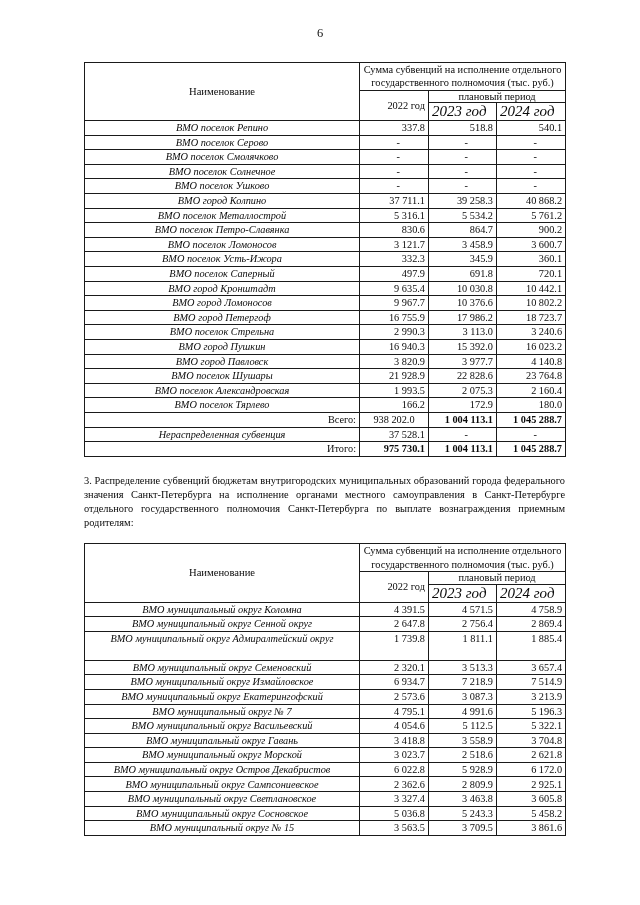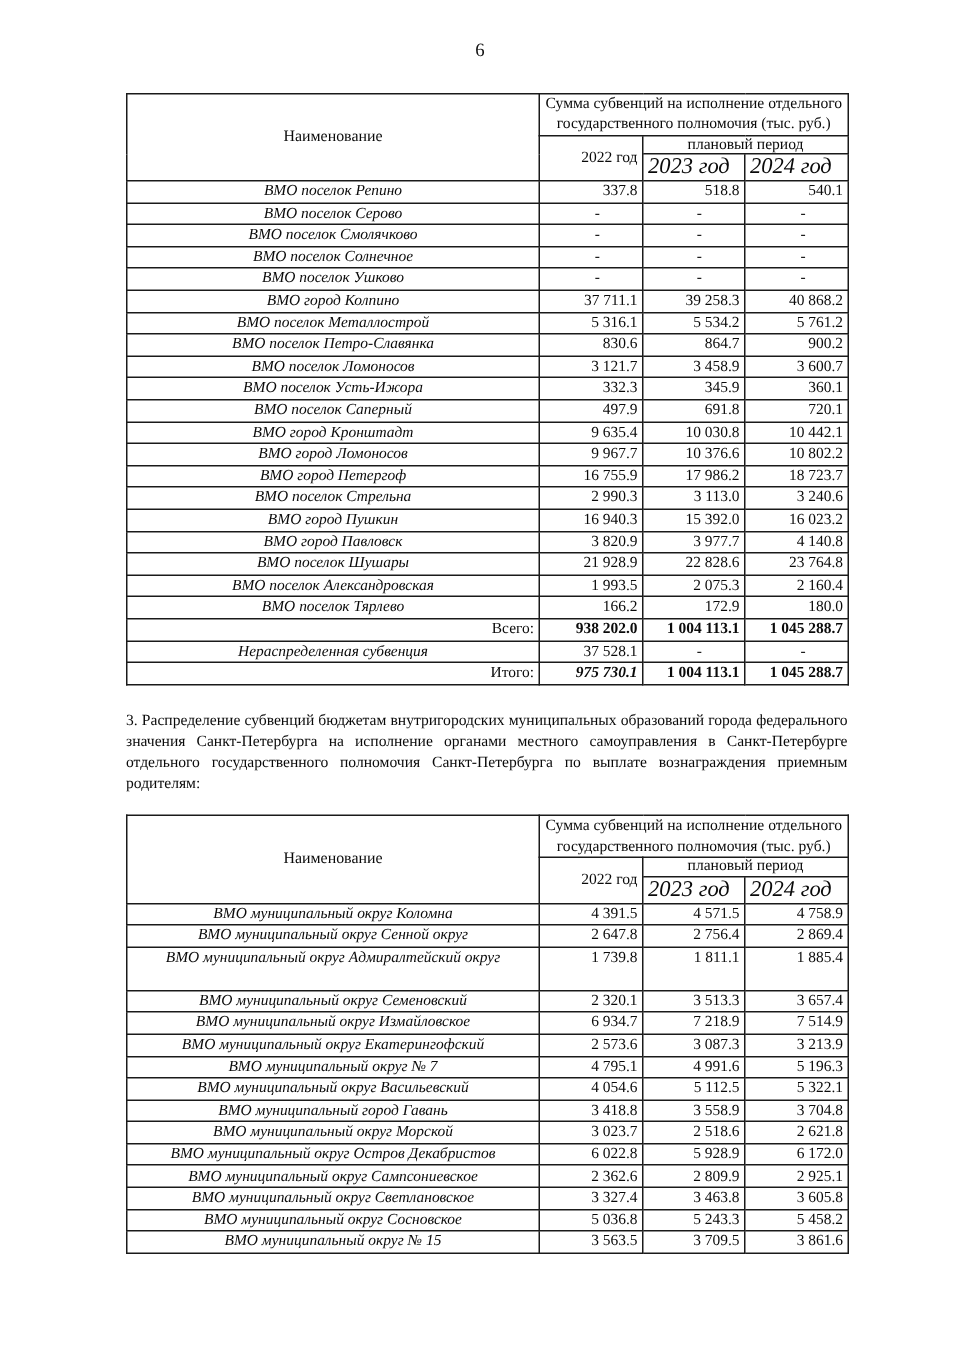--- a/index.html
+++ b/index.html
@@ -279,33 +279,33 @@
             <td class="num">2 160.4</td>
           </tr>
           <tr>
             <td class="name">ВМО поселок Тярлево</td>
             <td class="num">166.2</td>
             <td class="num">172.9</td>
             <td class="num">180.0</td>
           </tr>
           <tr class="total">
             <td class="label-right">Всего:</td>
-            <td class="num" style="font-weight: bold;">938 202.0</td>
+            <td class="num" style="font-weight: normal; text-align: center;">938 202.0</td>
             <td class="num" style="font-weight: bold;">1 004 113.1</td>
             <td class="num" style="font-weight: bold;">1 045 288.7</td>
           </tr>
           <tr>
             <td class="name">Нераспределенная субвенция</td>
             <td class="num">37 528.1</td>
             <td class="num dash">-</td>
             <td class="num dash">-</td>
           </tr>
           <tr class="total">
             <td class="label-right">Итого:</td>
-            <td class="num" style="font-weight: bold; font-style: italic;">975 730.1</td>
+            <td class="num" style="font-weight: bold;">975 730.1</td>
             <td class="num" style="font-weight: bold;">1 004 113.1</td>
             <td class="num" style="font-weight: bold;">1 045 288.7</td>
           </tr>
         </tbody>
     </table>
 
     <div class="para">3. Распределение субвенций бюджетам внутригородских муниципальных образований города федерального значения Санкт-Петербурга на исполнение органами местного самоуправления в Санкт-Петербурге отдельного государственного полномочия Санкт-Петербурга по выплате вознаграждения приемным родителям:</div>
 
     <div class="gap2"></div>
 
@@ -373,21 +373,21 @@
             <td class="num">4 991.6</td>
             <td class="num">5 196.3</td>
           </tr>
           <tr>
             <td class="name">ВМО муниципальный округ Васильевский</td>
             <td class="num">4 054.6</td>
             <td class="num">5 112.5</td>
             <td class="num">5 322.1</td>
           </tr>
           <tr>
-            <td class="name">ВМО муниципальный город Гавань</td>
+            <td class="name">ВМО муниципальный округ Гавань</td>
             <td class="num">3 418.8</td>
             <td class="num">3 558.9</td>
             <td class="num">3 704.8</td>
           </tr>
           <tr>
             <td class="name">ВМО муниципальный округ Морской</td>
             <td class="num">3 023.7</td>
             <td class="num">2 518.6</td>
             <td class="num">2 621.8</td>
           </tr>

